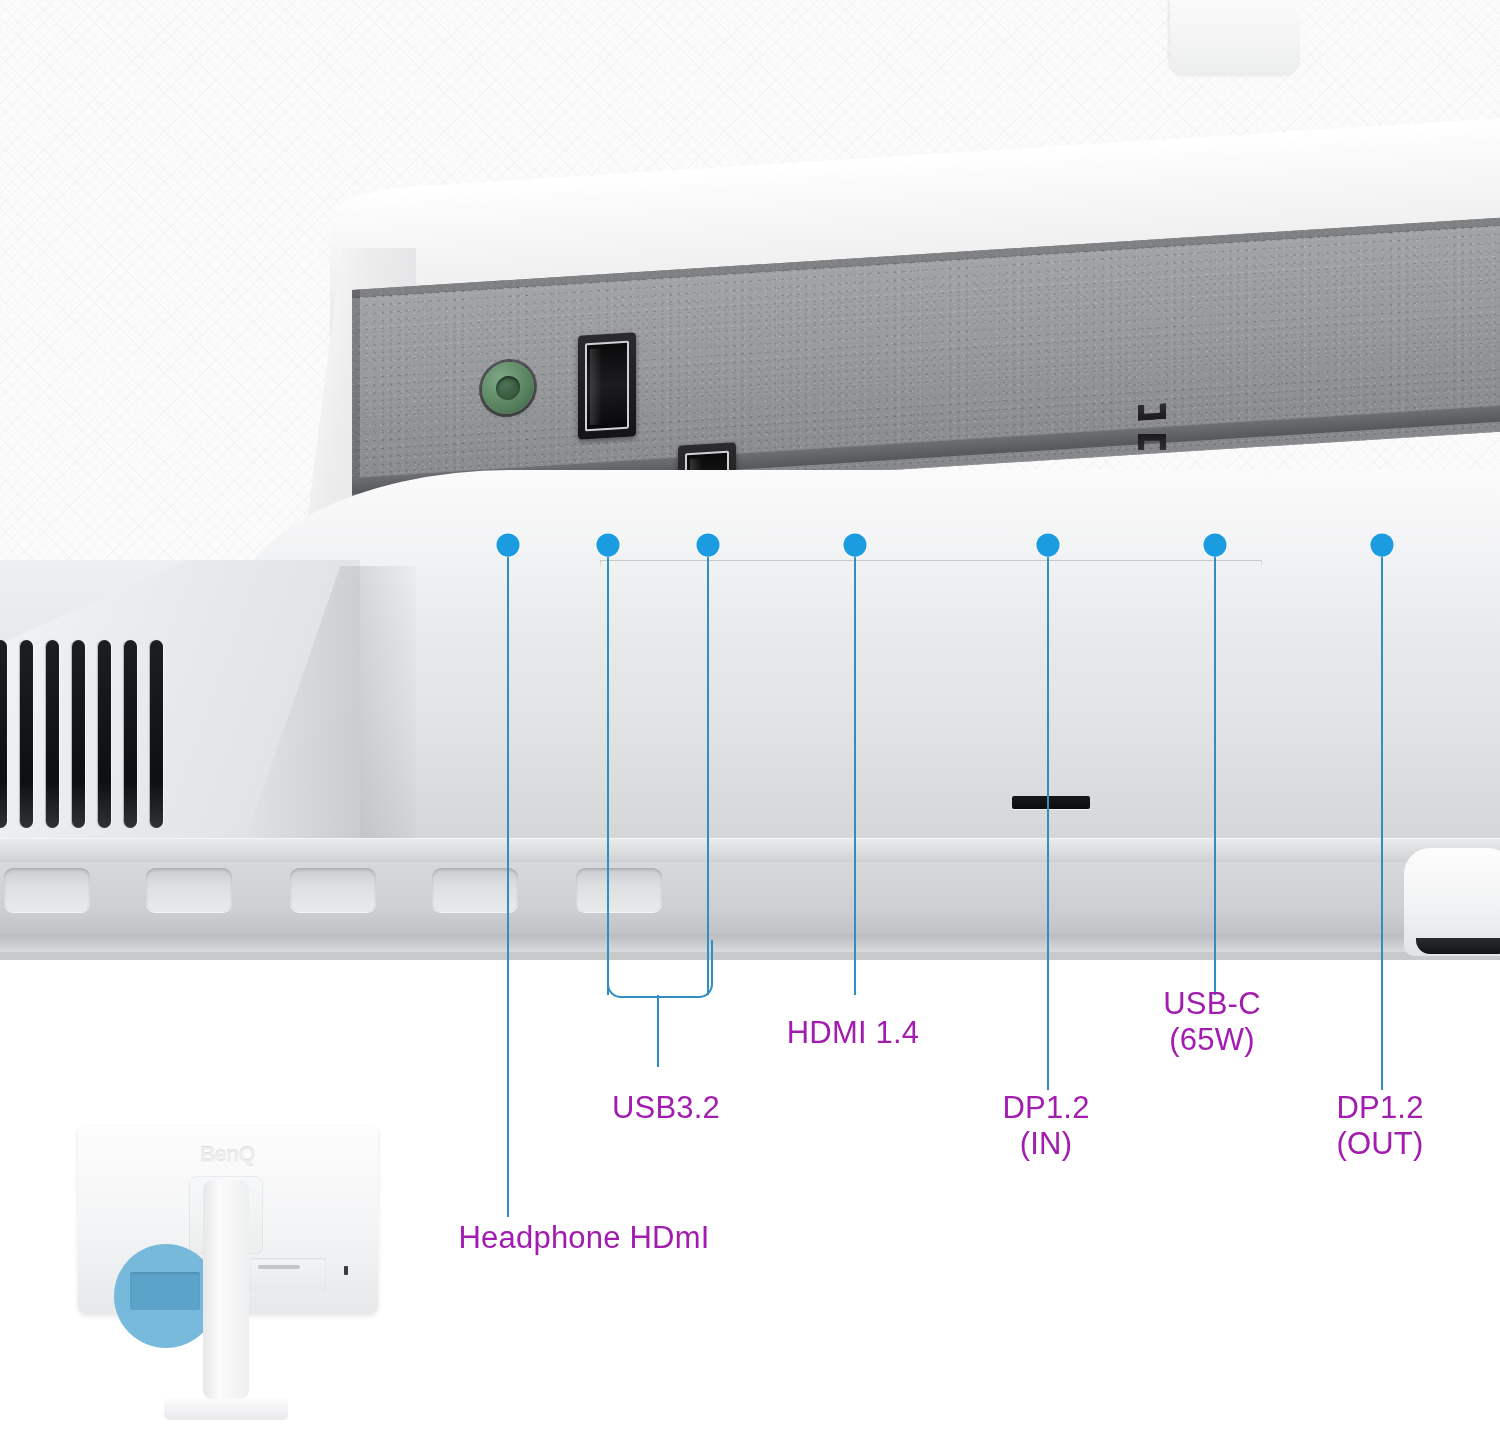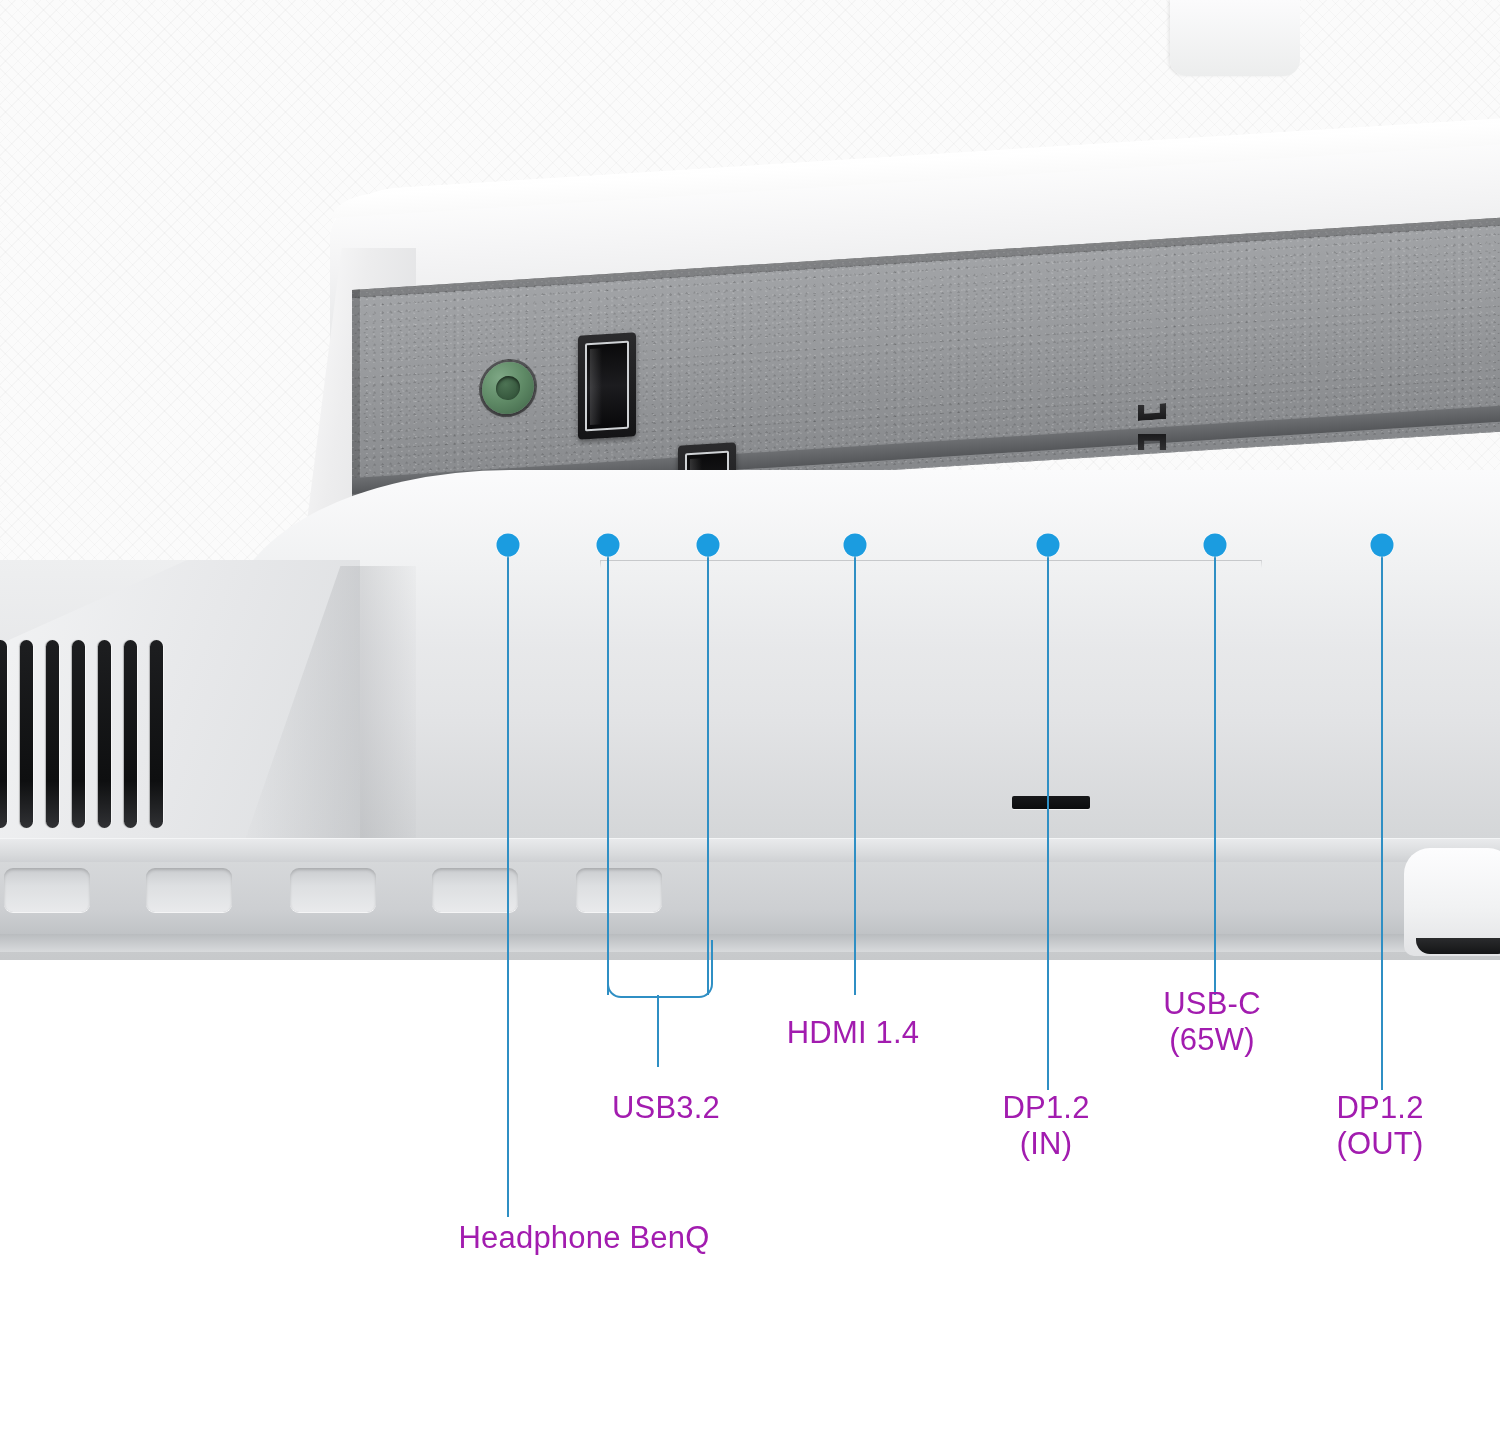--- a/index.html
+++ b/index.html
@@ -579,21 +579,21 @@
   <div class="leader-line" style="left:1048px; top:545px; height:545px;"></div>
   <div class="leader-dot" style="left:1048px; top:545px;"></div>
 
   <div class="leader-line" style="left:1215px; top:545px; height:450px;"></div>
   <div class="leader-dot" style="left:1215px; top:545px;"></div>
 
   <div class="leader-line" style="left:1382px; top:545px; height:545px;"></div>
   <div class="leader-dot" style="left:1382px; top:545px;"></div>
 
   <div class="callout" style="left:584px; top:1220px;">
-    <span>Headphone BenQ</span>
+    <span>Headphone HDmI</span>
   </div>
 
   <div class="callout" style="left:666px; top:1090px;">
     <span>USB3.2</span>
   </div>
 
   <div class="callout" style="left:853px; top:1015px;">
     <span>HDMI 1.4</span>
   </div>
 
@@ -605,14 +605,27 @@
   <div class="callout" style="left:1212px; top:986px;">
     <div>USB-C</div>
     <div>(65W)</div>
   </div>
 
   <div class="callout" style="left:1380px; top:1090px;">
     <div>DP1.2</div>
     <div>(OUT)</div>
   </div>
 
+  <div class="thumb">
+    <div class="thumb-panel"></div>
+    <div class="thumb-logo">BenQ</div>
+    <div class="thumb-vesa"></div>
+    <div class="thumb-col-notch"></div>
+    <div class="thumb-port-recess"></div>
+    <div class="thumb-port-slot"></div>
+    <div class="thumb-kensington"></div>
+    <div class="thumb-highlight"></div>
+    <div class="thumb-highlight-slot"></div>
+    <div class="thumb-column"></div>
+    <div class="thumb-foot"></div>
+  </div>
 
 </div>
 
 </body></html>

